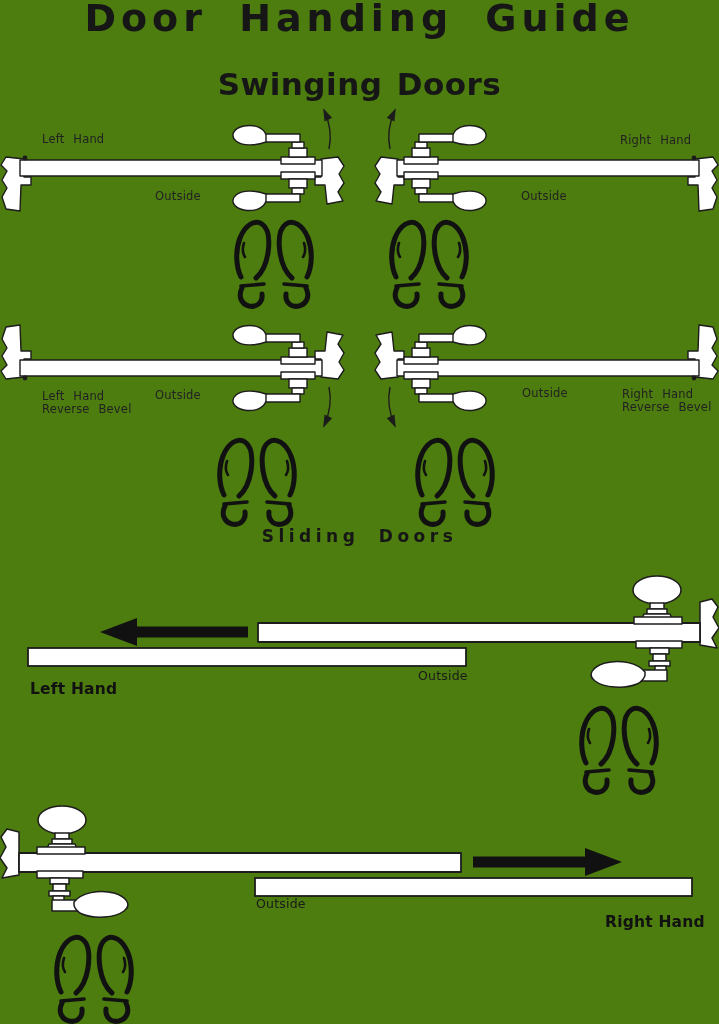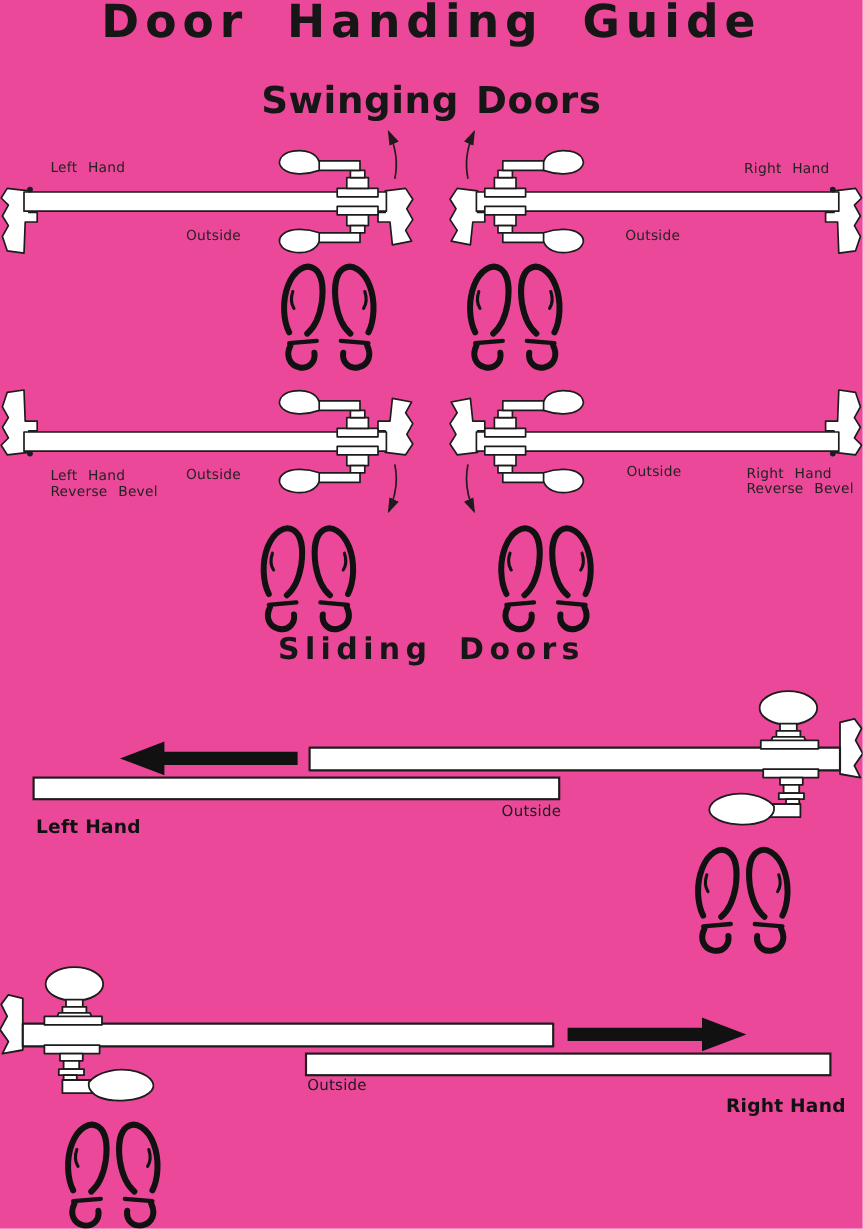--- a/index.html
+++ b/index.html
@@ -1,32 +1,32 @@
 <!DOCTYPE html>
 <html><head>
 <meta charset="utf-8">
 <style>
   html,body{margin:0;padding:0;background:#fff;}
   .page{
-    position:relative;width:719px;height:1024px;background:#ec4899;overflow:hidden;
+    position:relative;width:719px;height:1024px;background:#4d7c0f;overflow:hidden;
     font-family:"DejaVu Sans","Liberation Sans",sans-serif;color:#161616;
   }
   .abs{position:absolute;}
   .title{
     left:0;right:0;top:-4px;text-align:center;
     font-size:38px;font-weight:bold;letter-spacing:5px;word-spacing:14px;
     white-space:nowrap;
   }
   .h-swing{
     left:0;right:0;top:66px;text-align:center;
     font-size:31px;font-weight:bold;letter-spacing:0.5px;word-spacing:3px;
   }
   .h-slide{
     left:0;right:0;top:526px;text-align:center;
-    font-size:25px;font-weight:bold;letter-spacing:4.5px;word-spacing:9px;
+    font-size:17px;font-weight:bold;letter-spacing:4.5px;word-spacing:9px;
   }
   .lbl{
     position:absolute;font-size:11.5px;letter-spacing:0.2px;word-spacing:5px;
     color:#222;white-space:nowrap;line-height:12.5px;
   }
   .lbl2{
     position:absolute;font-size:12.5px;letter-spacing:0.2px;
     color:#1a1a1a;white-space:nowrap;
   }
   .handlbl{

